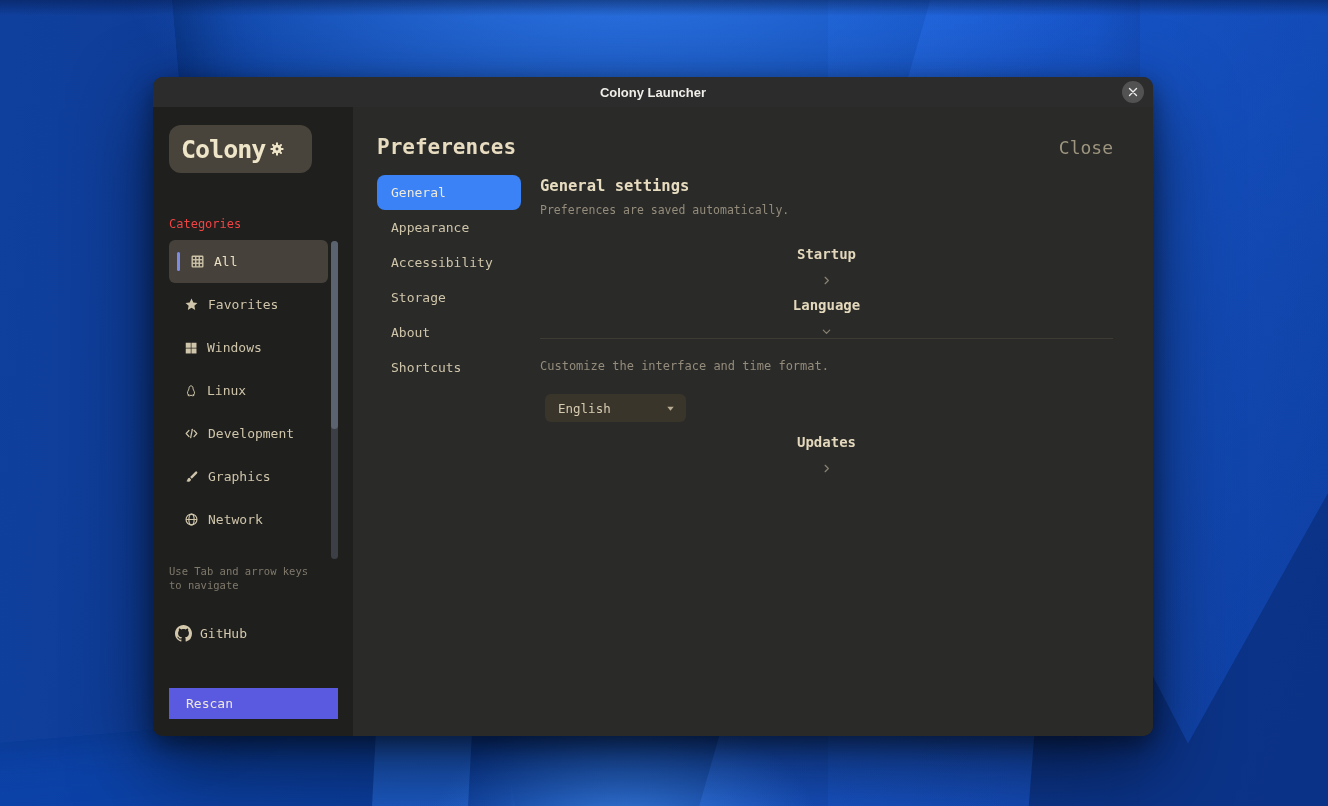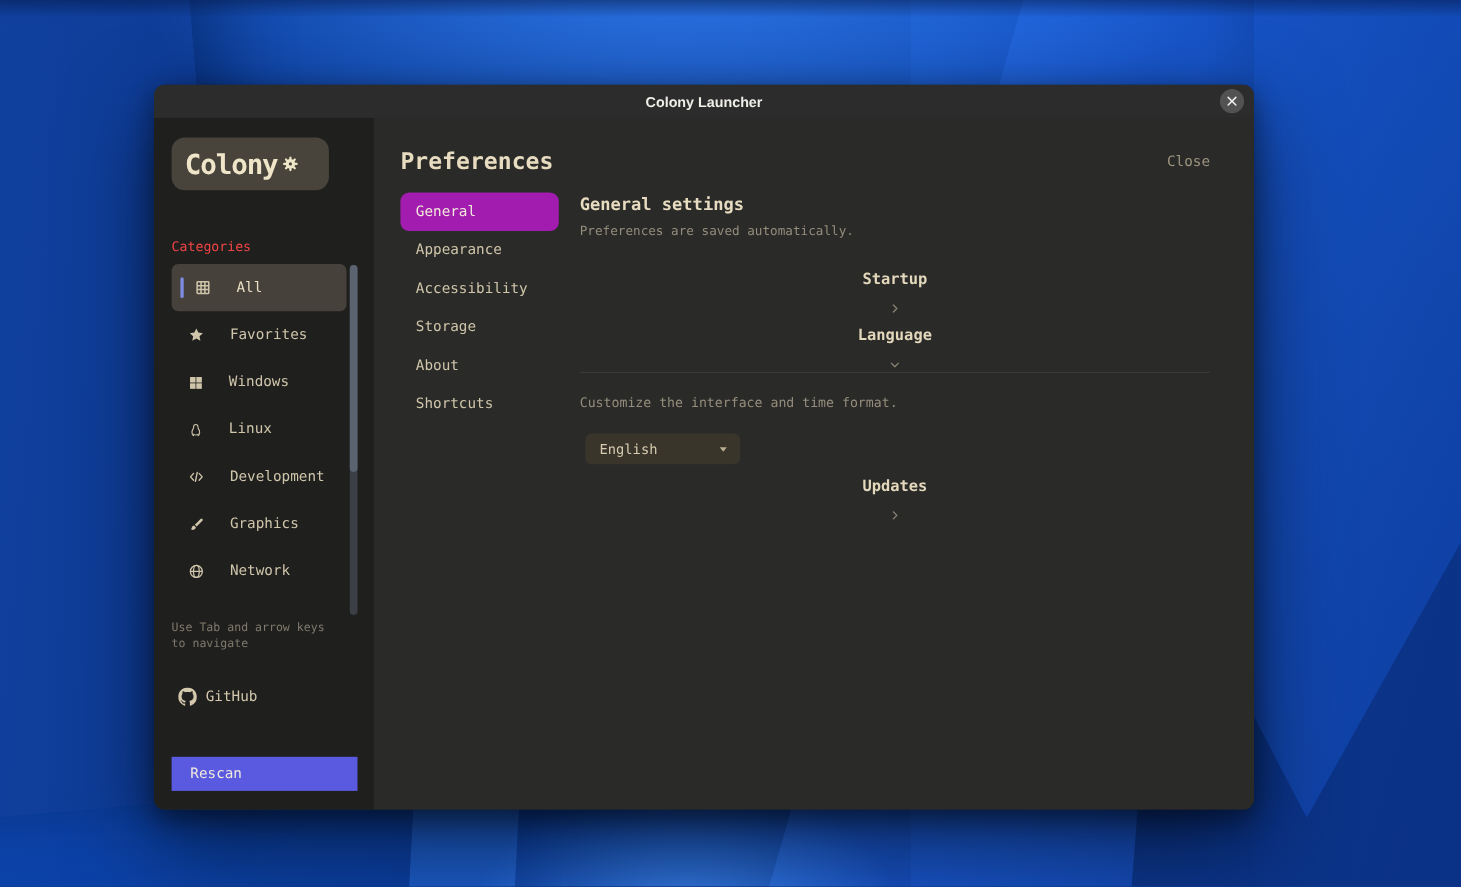--- a/index.html
+++ b/index.html
@@ -24,21 +24,21 @@
   .wp-right { right:-240px; top:-120px; width:760px; height:1200px; transform:rotate(16deg);
     background:linear-gradient(90deg, rgba(34,100,225,.55), rgba(14,56,150,.2)); }
   .wp-rightV { right:-20px; bottom:-10px; width:320px; height:330px;
     background:#0a2f80; opacity:.8; clip-path:polygon(8% 0, 50% 78%, 95% 0, 100% 100%, 0 100%); }
   .wp-bottomglow { inset:0;
     background:radial-gradient(ellipse 280px 190px at 47% 104%, rgba(66,142,246,.85), rgba(66,142,246,0) 70%); }
   .wp-topstrip { left:0; top:0; right:0; height:16px;
     background:linear-gradient(180deg, rgba(5,24,70,.5), rgba(5,24,70,0)); }
 
   
-  .window { position:absolute; left:140px; top:77px; width:1000px; height:659px;
+  .window { position:absolute; left:153px; top:77px; width:1000px; height:659px;
     border-radius:10px; overflow:hidden; background:#2a2a28;
     box-shadow:0 30px 80px rgba(0,0,0,.55), 0 8px 24px rgba(0,0,0,.45); }
   .titlebar { height:30px; background:#2c2c2c; display:flex; align-items:center;
     justify-content:center; position:relative; }
   .titlebar-title { color:#f0eee8; font-size:13px; font-weight:bold;
     font-family:"Liberation Sans", sans-serif; }
   .close-btn { position:absolute; right:9px; top:4px; width:22px; height:22px;
     border-radius:50%; background:#525252; display:flex; align-items:center;
     justify-content:center; cursor:pointer; }
   .close-btn svg { display:block; }
@@ -47,21 +47,21 @@
 
   
   .sidebar { width:200px; background:#1f1f1e; display:flex; flex-direction:column;
     padding:18px 15px 17px 16px; color:#d3c8ac; }
   .logo { background:#49443b; border-radius:12px; height:48px; width:143px;
     display:flex; align-items:center; padding:0 10px 0 12px; gap:5px; }
   .logo-text { color:#efe5c8; font-size:25px; font-weight:bold; letter-spacing:-1px; }
   .logo-gear { color:#efe5c8; display:flex; }
   .categories-label { margin-top:44px; font-size:12px; color:#ef4444; }
   .cat-list { margin-top:9px; position:relative; padding-right:10px; }
-  .cat-item { height:43px; display:flex; align-items:center; gap:23px; padding-left:15px;
+  .cat-item { height:43px; display:flex; align-items:center; gap:9px; padding-left:15px;
     border-radius:6px; font-size:13px; color:#cfc5aa; cursor:pointer; position:relative; }
   .cat-item .ico { display:flex; color:#cfc5aa; }
   .cat-item.selected { background:#46413a; color:#e9dfc4; }
   .cat-item.selected .accent { position:absolute; left:8px; top:12px; width:3px; height:19px;
     border-radius:2px; background:#7e8de4; }
   .cat-item.selected { padding-left:21px; }
   .scrollbar { position:absolute; right:0; top:1px; width:7px; height:318px;
     background:#3c4046; border-radius:4px; }
   .scroll-thumb { width:7px; height:188px; background:#5c6370; border-radius:4px; }
   .hint { margin-top:24px; font-size:10.5px; line-height:1.3; color:#807a6c; width:155px; }
@@ -71,26 +71,26 @@
   .github-label { font-size:13px; color:#d3c8ac;text-align:right; }
   .rescan-btn { margin-top:auto; height:31px; width:169px; background:#5a5ae0; border:none;
     border-radius:0; color:#efe9dc; font-size:13px; text-align:left; padding-left:17px;
     font-family:"DejaVu Sans Mono", monospace; cursor:pointer; }
 
   
   .content { flex:1; background:#2a2a28; padding:28px 40px 0 24px; display:flex;
     flex-direction:column; }
   .content-header { display:flex; align-items:center; justify-content:space-between; }
   .pref-title { color:#e7dcc0; font-size:21px; font-weight:bold; }
-  .close-link { color:#9d957f; font-size:13px; cursor:pointer; }
+  .close-link { color:#9d957f; font-size:18px; cursor:pointer; }
   .content-body { display:flex; margin-top:16px; gap:19px; }
   .tabs { width:144px; flex:none; display:flex; flex-direction:column; }
   .tab { height:35px; display:flex; align-items:center; padding-left:14px; font-size:13px;
     color:#cfc5aa; border-radius:8px; cursor:pointer; }
-  .tab.selected { background:#a21caf; color:#f0ead9; }
+  .tab.selected { background:#3b82f6; color:#f0ead9; }
   .panel { flex:1; padding-top:2px; }
   .panel-heading { color:#e7dcc0; font-size:15.5px; font-weight:bold; }
   .panel-sub { margin-top:8px; font-size:11.5px; color:#948c7c; }
   .section-row { display:flex; align-items:center; justify-content:space-between;
     height:40px; cursor:pointer;flex-direction:column; }
   .section-row.first { margin-top:29px; }
   .section-row.second { margin-top:11px; }
   .section-label { color:#e3d8bc; font-size:14px; font-weight:bold; }
   .chev { color:#8a8274; display:flex; }
   .divider { border-top:1px solid #3e3b35; margin-top:1px; }

